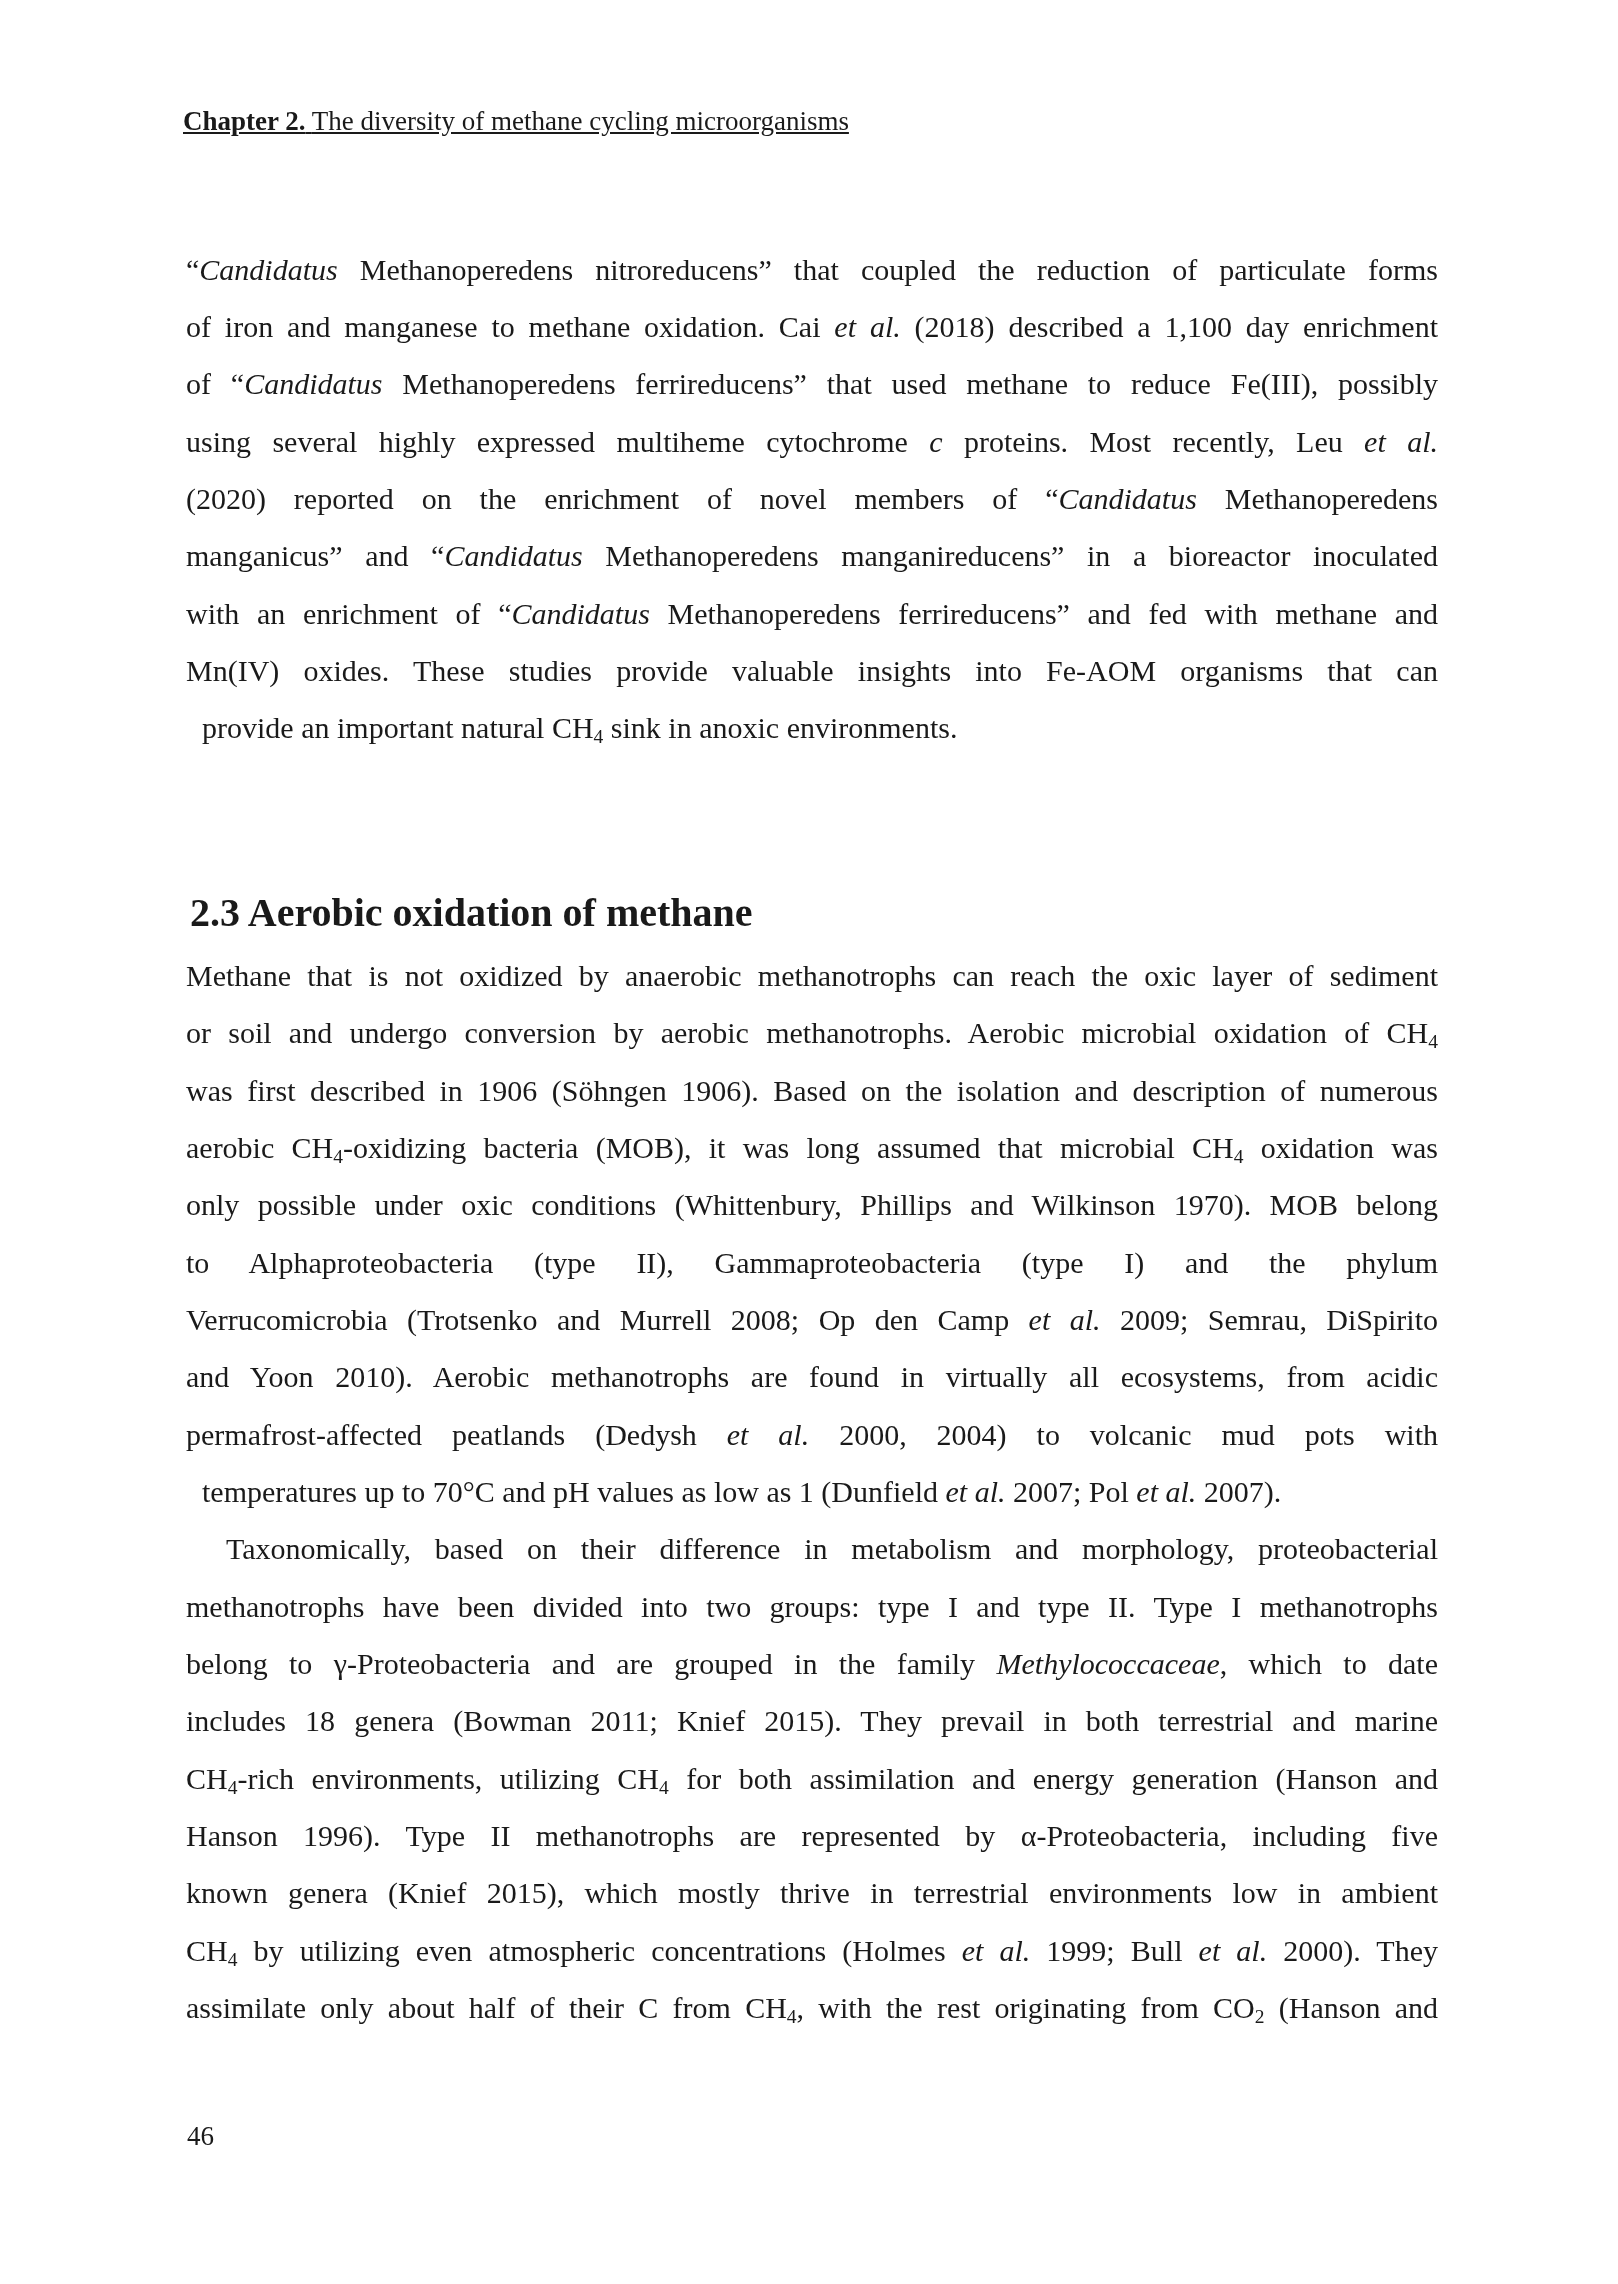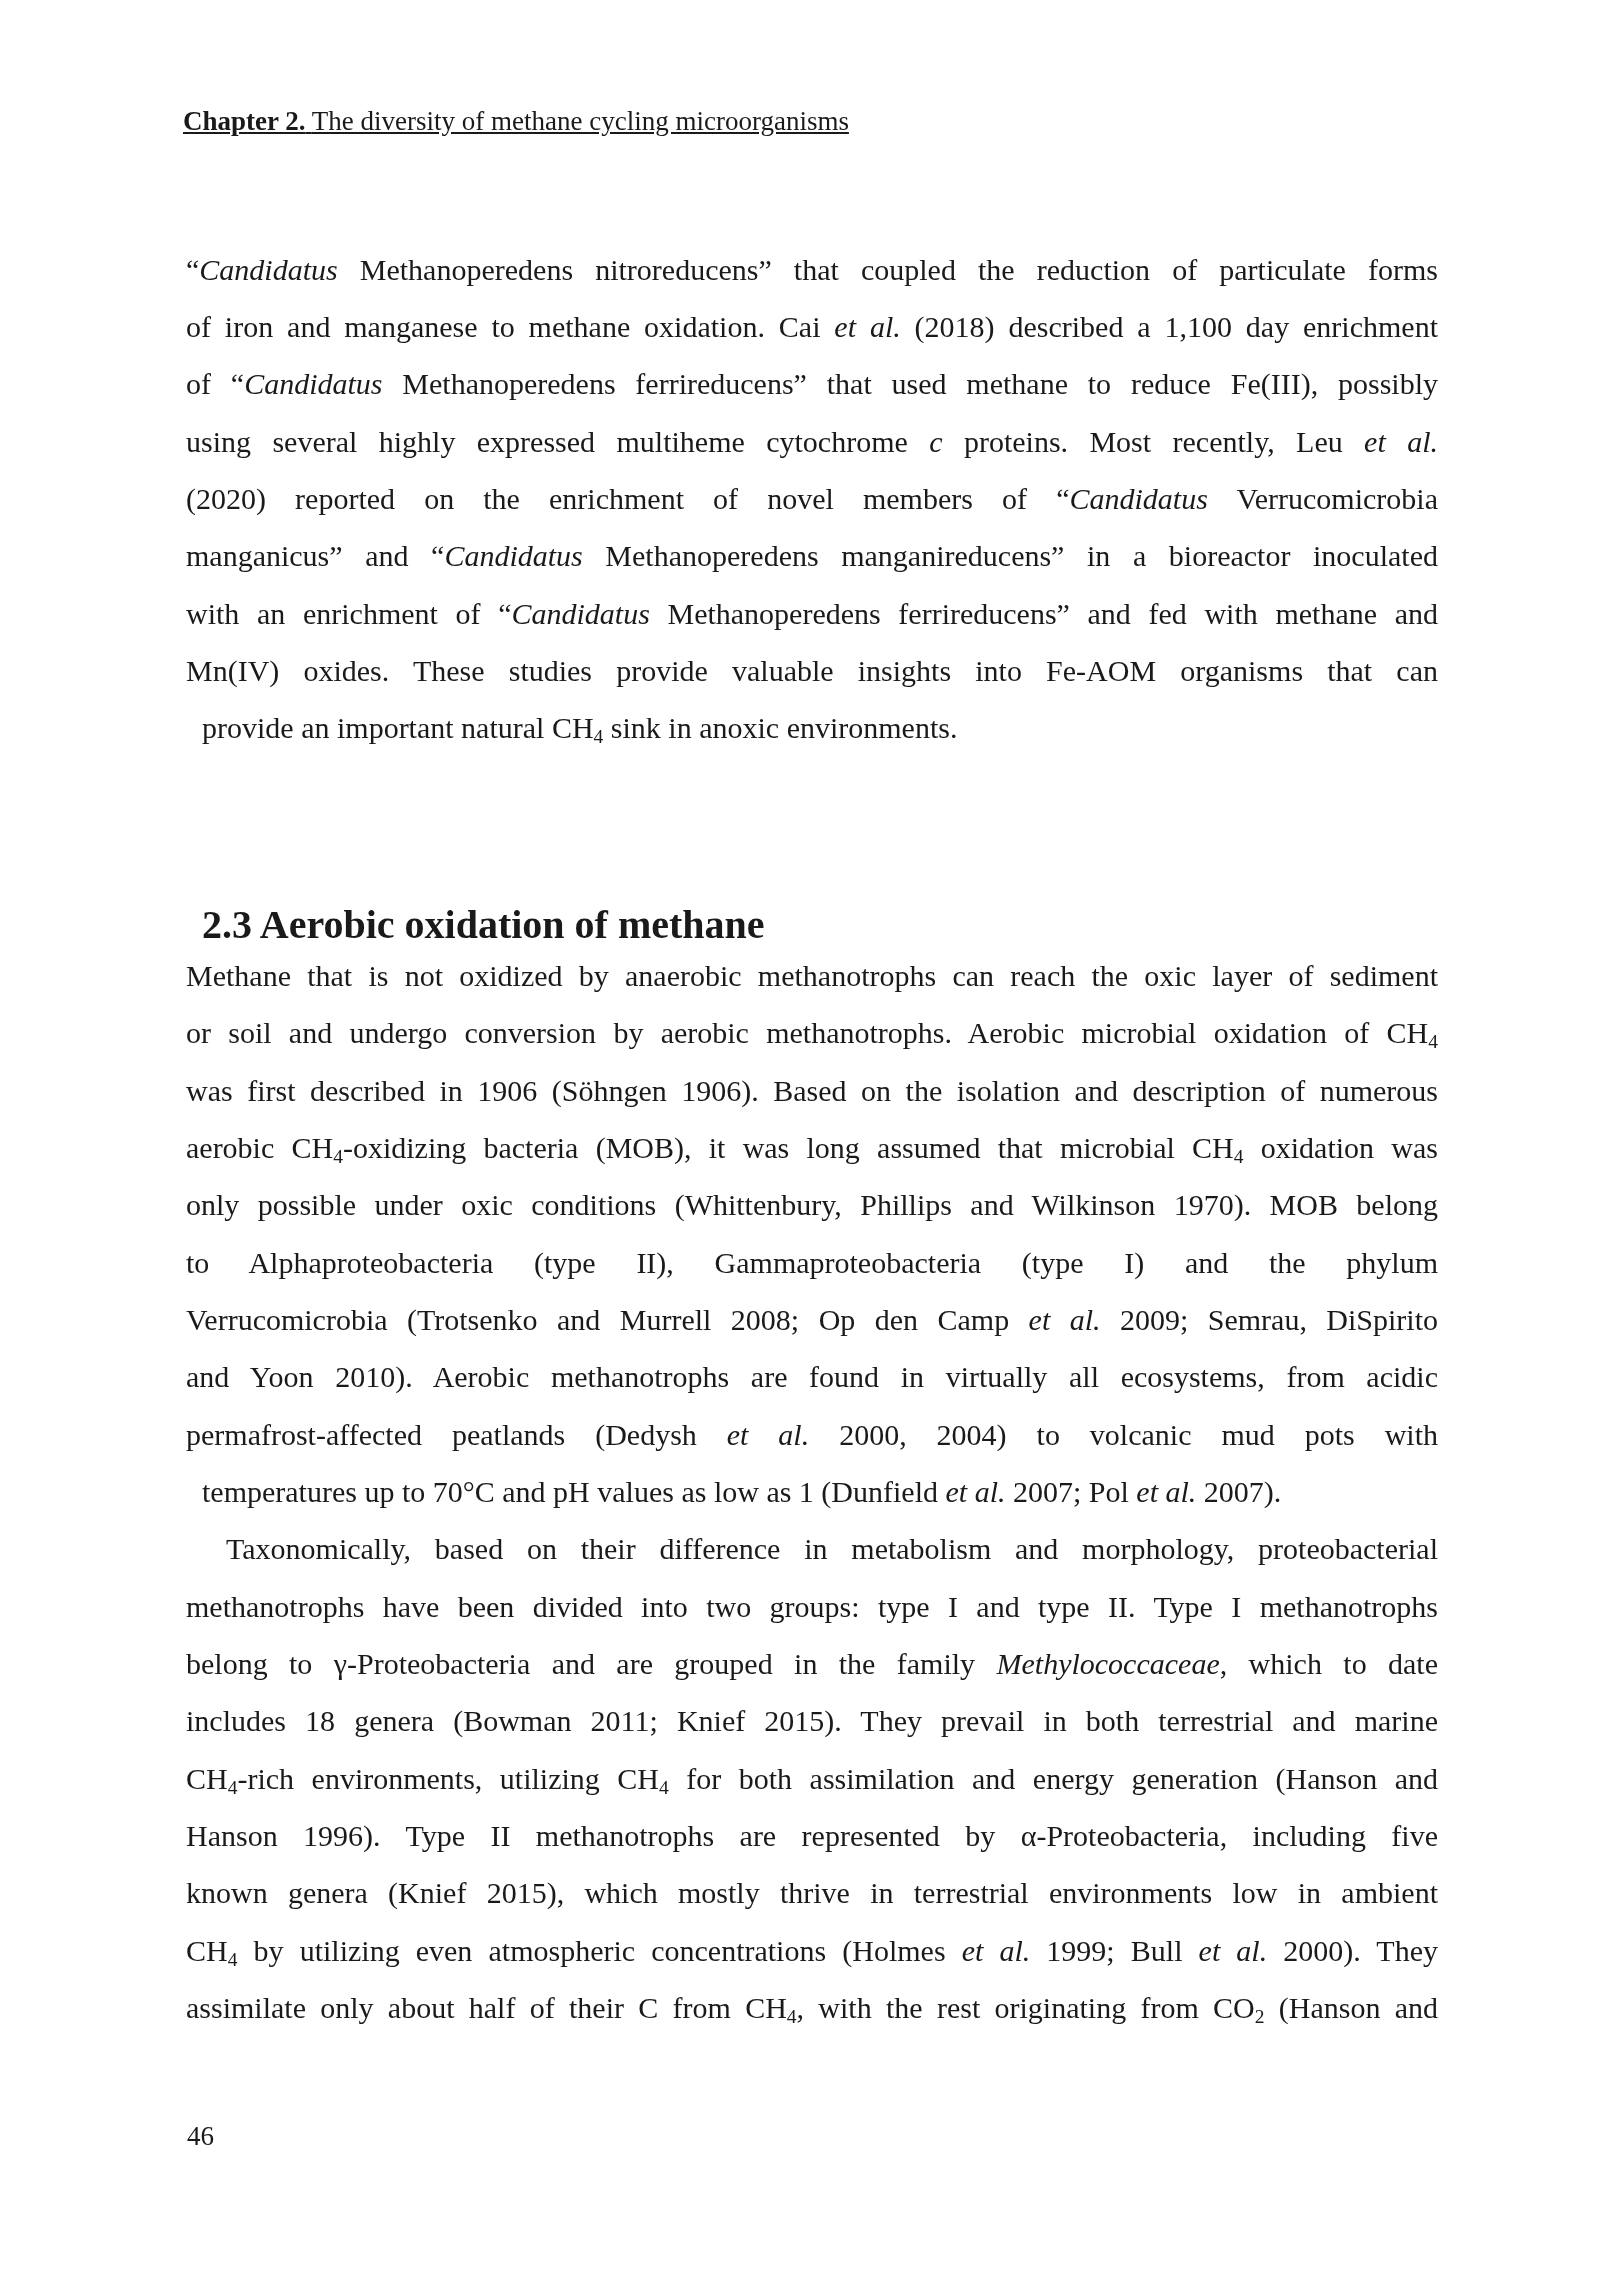--- a/index.html
+++ b/index.html
@@ -36,28 +36,28 @@
 <div class="running-head">
   <span class="chap">Chapter 2.</span>
   <span>The diversity of methane cycling microorganisms</span>
 </div>
 
 <div>
   <div class="line" style="top:251px"><span>“</span><i>Candidatus</i><span> Methanoperedens nitroreducens” that coupled the reduction of particulate forms</span></div>
   <div class="line" style="top:308px"><span>of iron and manganese to methane oxidation. Cai </span><i>et al.</i><span> (2018) described a 1,100 day enrichment</span></div>
   <div class="line" style="top:365px"><span>of “</span><i>Candidatus</i><span> Methanoperedens ferrireducens” that used methane to reduce Fe(III), possibly</span></div>
   <div class="line" style="top:423px"><span>using several highly expressed multiheme cytochrome </span><i>c</i><span> proteins. Most recently, Leu </span><i>et al.</i></div>
-  <div class="line" style="top:480px"><span>(2020) reported on the enrichment of novel members of “</span><i>Candidatus</i><span> Verrucomicrobia</span></div>
+  <div class="line" style="top:480px"><span>(2020) reported on the enrichment of novel members of “</span><i>Candidatus</i><span> Methanoperedens</span></div>
   <div class="line" style="top:537px"><span>manganicus” and “</span><i>Candidatus</i><span> Methanoperedens manganireducens” in a bioreactor inoculated</span></div>
   <div class="line" style="top:595px"><span>with an enrichment of “</span><i>Candidatus</i><span> Methanoperedens ferrireducens” and fed with methane and</span></div>
   <div class="line" style="top:652px"><span>Mn(IV) oxides. These studies provide valuable insights into Fe-AOM organisms that can</span></div>
   <div class="line last" style="top:709px"><span>provide an important natural CH</span><sub>4</sub><span> sink in anoxic environments.</span></div>
 </div>
 
-<h2 class="heading" style="margin:16px">2.3 Aerobic oxidation of methane</h2>
+<h2 class="heading" style="margin:4px">2.3 Aerobic oxidation of methane</h2>
 
 <div>
   <div class="line" style="top:957px"><span>Methane that is not oxidized by anaerobic methanotrophs can reach the oxic layer of sediment</span></div>
   <div class="line" style="top:1014px"><span>or soil and undergo conversion by aerobic methanotrophs. Aerobic microbial oxidation of CH</span><sub>4</sub></div>
   <div class="line" style="top:1072px"><span>was first described in 1906 (Söhngen 1906). Based on the isolation and description of numerous</span></div>
   <div class="line" style="top:1129px"><span>aerobic CH</span><sub>4</sub><span>-oxidizing bacteria (MOB), it was long assumed that microbial CH</span><sub>4</sub><span> oxidation was</span></div>
   <div class="line" style="top:1186px"><span>only possible under oxic conditions (Whittenbury, Phillips and Wilkinson 1970). MOB belong</span></div>
   <div class="line" style="top:1244px"><span>to Alphaproteobacteria (type II), Gammaproteobacteria (type I) and the phylum</span></div>
   <div class="line" style="top:1301px"><span>Verrucomicrobia (Trotsenko and Murrell 2008; Op den Camp </span><i>et al.</i><span> 2009; Semrau, DiSpirito</span></div>
   <div class="line" style="top:1358px"><span>and Yoon 2010). Aerobic methanotrophs are found in virtually all ecosystems, from acidic</span></div>

